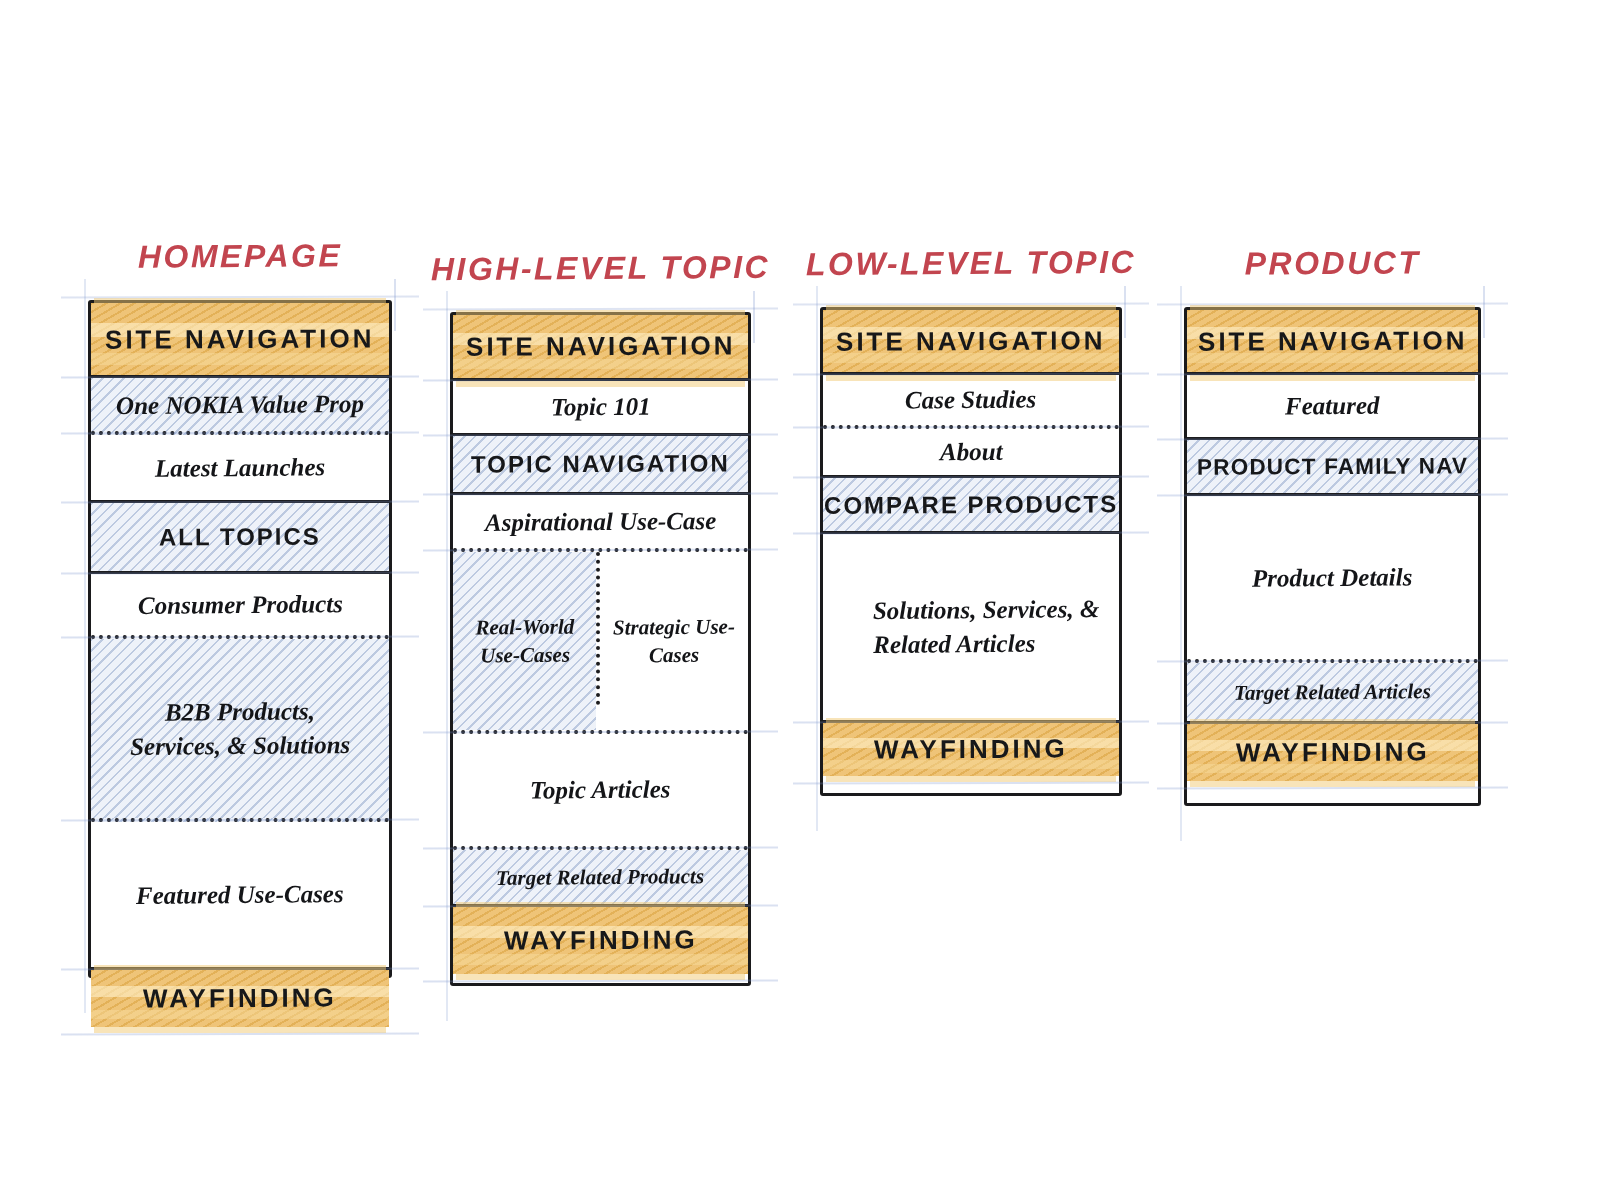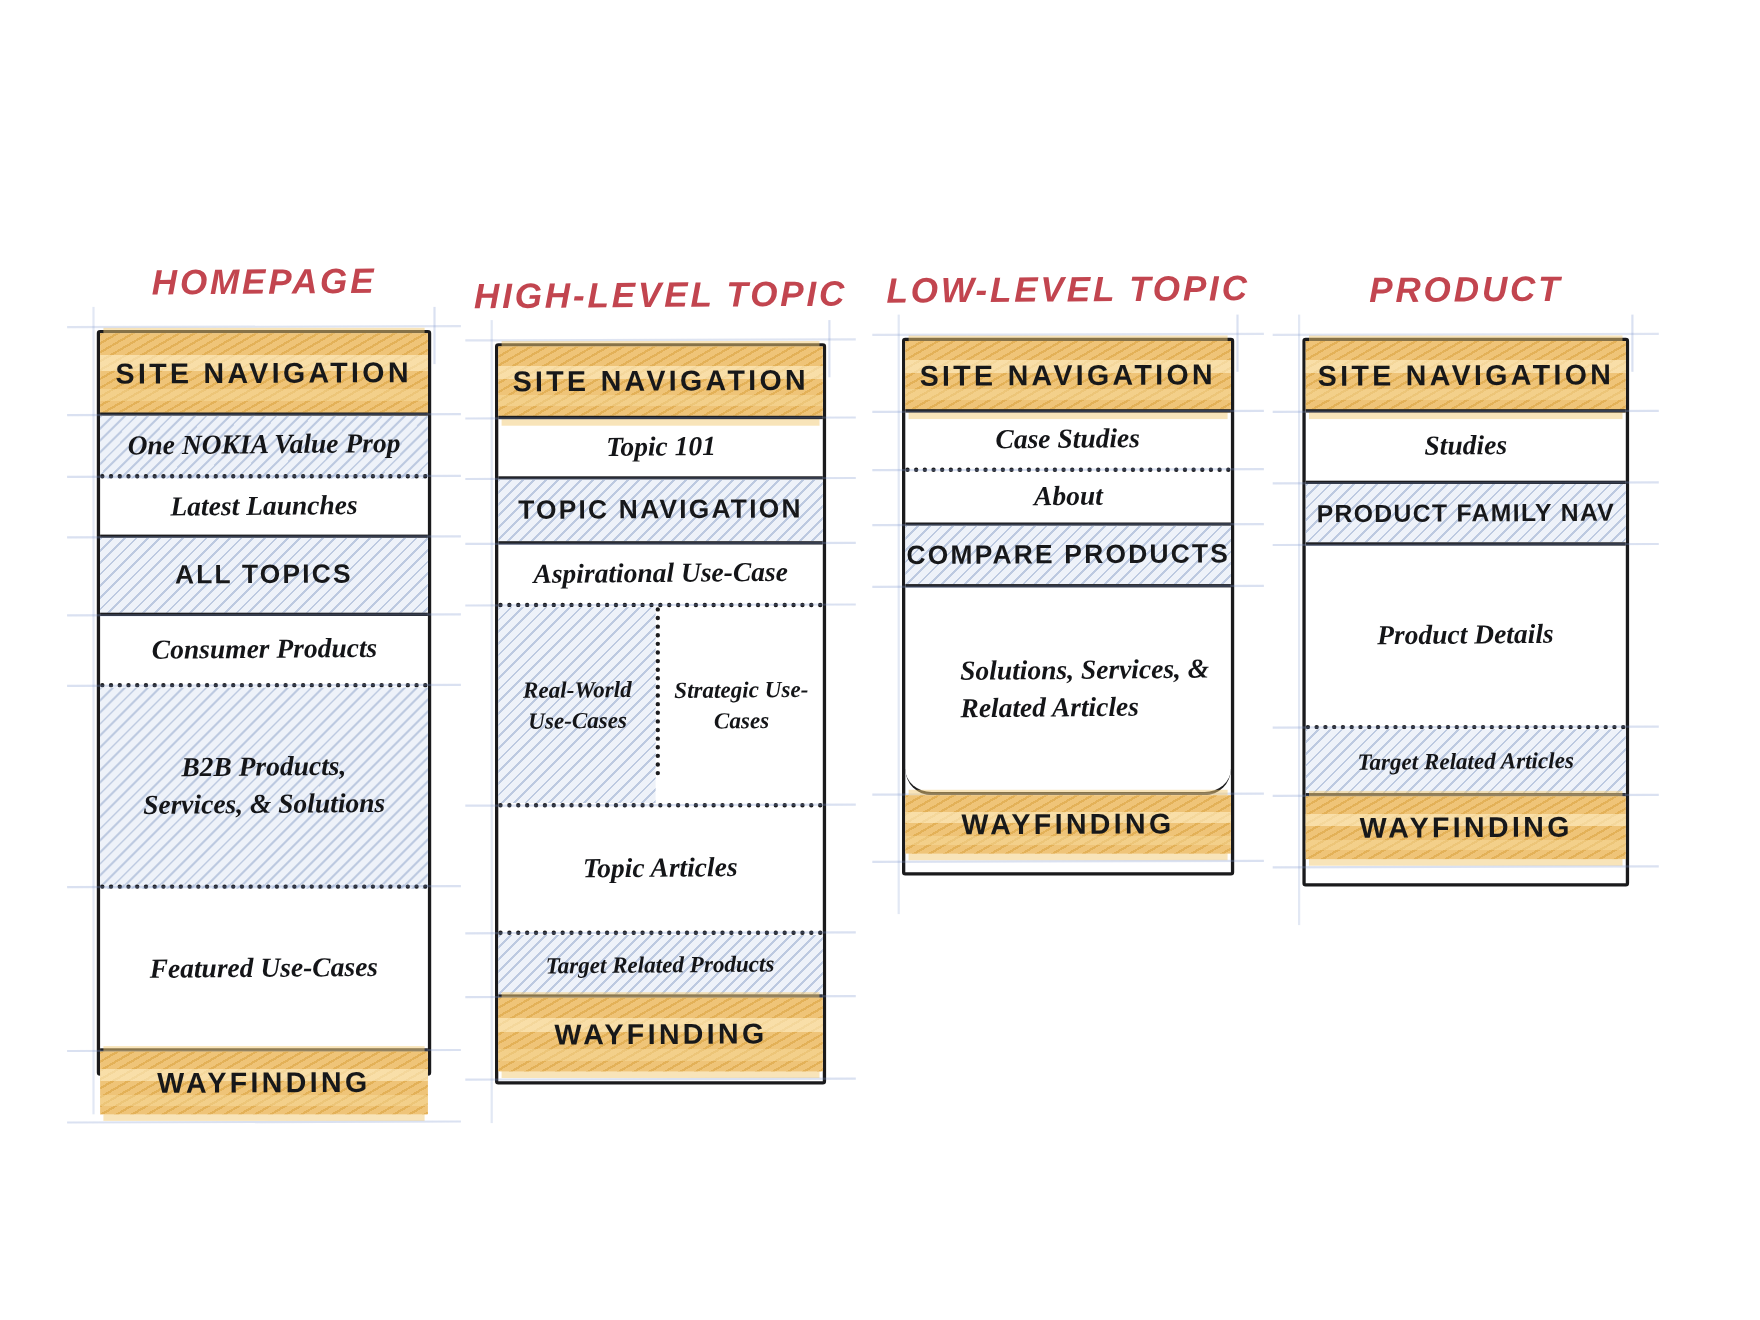--- a/index.html
+++ b/index.html
@@ -67,26 +67,26 @@
   .w250{max-width:250px;}
   .w130{max-width:130px;}
 
   
   .sec.split{padding:0;align-items:stretch;}
   .cell{display:flex;align-items:center;justify-content:center;box-sizing:border-box;}
   .cell.left{width:48.5%;}
   .cell.right{flex:1;}
   .vdot{width:0;border-left:4px dotted #1c1c1e;height:86%;align-self:flex-start;}
 
-  .left-align{justify-content:flex-start;padding-left:50px;border-radius:24px;}
+  .left-align{justify-content:flex-start;padding-left:50px;}
   .left-align .script{text-align:left;}
 
   
   .c1 .sec:nth-child(1){height:75px}  .c1 .sec:nth-child(2){height:57px}
-  .c1 .sec:nth-child(3){height:54px}  .c1 .sec:nth-child(4){height:71px}
+  .c1 .sec:nth-child(3){height:68px}  .c1 .sec:nth-child(4){height:71px}
   .c1 .sec:nth-child(5){height:65px}  .c1 .sec:nth-child(6){height:183px}
   .c1 .sec:nth-child(7){height:148px} .c1 .sec:nth-child(8){height:57px}
 
   .c2 .sec:nth-child(1){height:66px}  .c2 .sec:nth-child(2){height:55px}
   .c2 .sec:nth-child(3){height:59px}  .c2 .sec:nth-child(4){height:57px}
   .c2 .sec:nth-child(5){height:182px} .c2 .sec:nth-child(6){height:116px}
   .c2 .sec:nth-child(7){height:57px}  .c2 .sec:nth-child(8){height:67px}
 
   .c3 .sec:nth-child(1){height:65px}  .c3 .sec:nth-child(2){height:54px}
   .c3 .sec:nth-child(3){height:49px}  .c3 .sec:nth-child(4){height:56px}
@@ -194,21 +194,21 @@
     </div>
   </div>
 
   <div class="col c4">
     <div class="col-title">PRODUCT</div>
     <div class="box">
       <div class="sec orange">
           <span class="hdr">SITE NAVIGATION</span>
         </div>
       <div class="sec">
-          <span class="script">Studies</span>
+          <span class="script">Featured</span>
         </div>
       <div class="sec hatch">
           <span class="hdr tight">PRODUCT FAMILY NAV</span>
         </div>
       <div class="sec dotted">
           <span class="script">Product Details</span>
         </div>
       <div class="sec hatch">
           <span class="script sm">Target Related Articles</span>
         </div>

